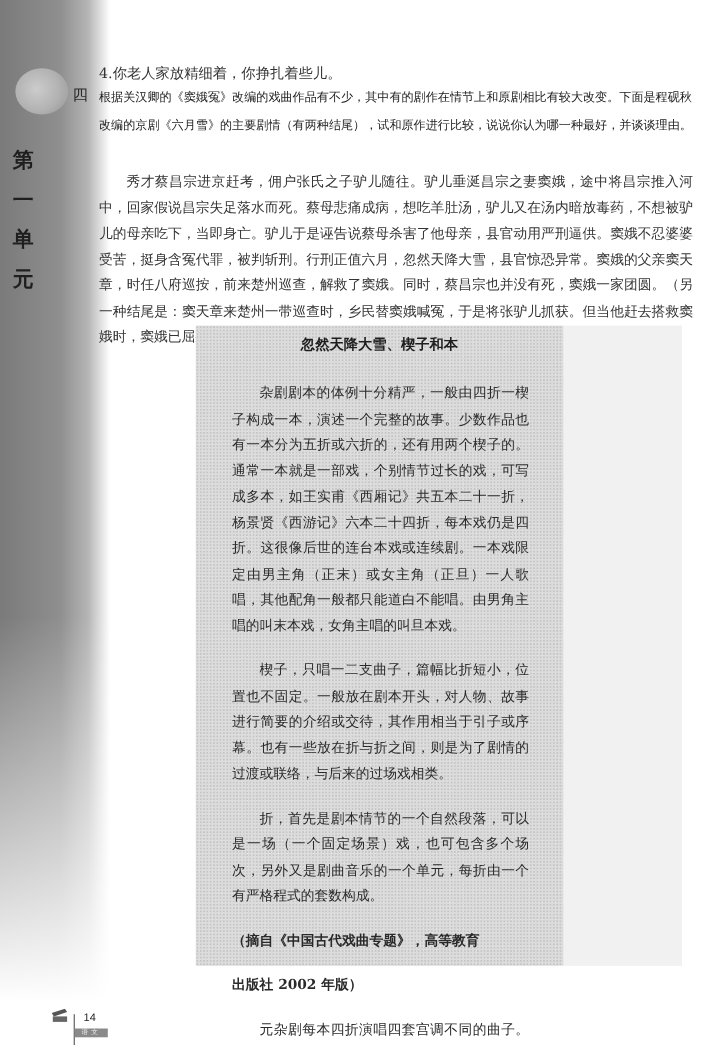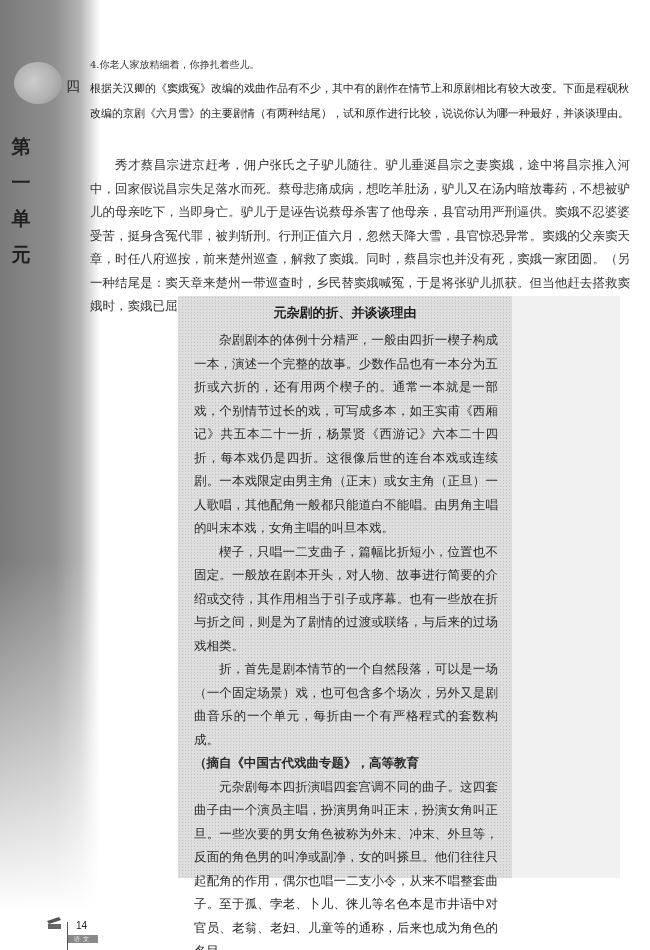--- a/index.html
+++ b/index.html
@@ -8,36 +8,36 @@
   .side-strip { position:absolute; left:0; top:0; width:100px; height:950px;
     background: linear-gradient(to right, #7a7a7a 0%, #8f8f8f 55%, #b5b5b5 80%, rgba(255,255,255,0) 100%); }
   .side-strip-fade { position:absolute; left:0; top:560px; width:100px; height:390px;
     background: linear-gradient(to bottom, rgba(255,255,255,0) 0%, #ffffff 90%); }
   .emblem { position:absolute; left:14px; top:62px; width:48px; height:42px; border-radius:50%;
     background: radial-gradient(circle at 40% 45%, #d8d8d8 0%, #b9b9b9 55%, rgba(150,150,150,0.3) 100%); opacity:0.85; }
   .unit-label { position:absolute; left:8px; top:128px; width:26px; font-family:"DejaVu Sans", sans-serif;
     font-weight:bold; font-size:19px; line-height:36px; color:#1f1f1f; text-align:center; }
   .unit-label span { display:block; }
 
-  .item4 { position:absolute; left:90px; top:58px; font-size:10px; color:#333; }
+  .item4 { position:absolute; left:90px; top:58px; font-size:13px; color:#333; }
   .q4-num { position:absolute; left:66px; top:78px; font-size:14px; }
   .q4-text { position:absolute; left:90px; top:76px; width:540px; font-size:11px; line-height:25px; color:#222; }
   .plot-para { position:absolute; left:90px; top:153px; width:540px; font-size:12.5px; line-height:23.5px;
     text-indent:2em; color:#333; text-align:justify; }
 
   .box { position:absolute; left:178px; top:296px; width:334px; height:582px;
     background:#dcdcdc;
     background-image: radial-gradient(#c4c4c4 0.6px, transparent 0.8px), radial-gradient(#eaeaea 0.6px, transparent 0.8px);
     background-size:3px 3px, 4px 4px; background-position:0 0, 1px 2px; }
   .box-strip { position:absolute; left:512px; top:296px; width:108px; height:582px; background:#f1f1f1; }
   .box-title { position:absolute; left:0; top:8px; width:100%; text-align:center;
     font-family:"DejaVu Sans", sans-serif; font-weight:bold; font-size:13px; color:#1e1e1e; }
   .box-body { position:absolute; left:16px; top:32px; width:304px; font-size:12.5px; line-height:23.5px;
     color:#2a2a2a; text-align:justify; }
-  .box-body p { margin:0; text-indent:2em; }
+  .box-body p { margin:17px; text-indent:2em; }
   .box-body .cite { text-indent:0; text-align:left; font-weight:bold; }
 
   .footer-icon { position:absolute; left:47px; top:917px; width:16px; height:12px; }
   .footer-line { position:absolute; left:67px; top:922px; width:1px; height:28px; background:#555; }
   .page-num { position:absolute; left:76px; top:920px; font-family:"Liberation Sans", sans-serif; font-size:10px; color:#222; }
   .page-tag { position:absolute; left:68px; top:935px; width:30px; height:8px; background:#8a8a8a;
     font-family:"DejaVu Sans", sans-serif; font-size:6px; line-height:8px; color:#eee; text-align:center; letter-spacing:3px; }
 </style>
 </head>
 <body>
@@ -52,26 +52,27 @@
   <span>元</span>
 </div>
 
 <div class="item4">4.你老人家放精细着，你挣扎着些儿。</div>
 <div class="q4-num">四</div>
 <div class="q4-text">根据关汉卿的《窦娥冤》改编的戏曲作品有不少，其中有的剧作在情节上和原剧相比有较大改变。下面是程砚秋改编的京剧《六月雪》的主要剧情（有两种结尾），试和原作进行比较，说说你认为哪一种最好，并谈谈理由。</div>
 <div class="plot-para">秀才蔡昌宗进京赶考，佣户张氏之子驴儿随往。驴儿垂涎昌宗之妻窦娥，途中将昌宗推入河中，回家假说昌宗失足落水而死。蔡母悲痛成病，想吃羊肚汤，驴儿又在汤内暗放毒药，不想被驴儿的母亲吃下，当即身亡。驴儿于是诬告说蔡母杀害了他母亲，县官动用严刑逼供。窦娥不忍婆婆受苦，挺身含冤代罪，被判斩刑。行刑正值六月，忽然天降大雪，县官惊恐异常。窦娥的父亲窦天章，时任八府巡按，前来楚州巡查，解救了窦娥。同时，蔡昌宗也并没有死，窦娥一家团圆。（另一种结尾是：窦天章来楚州一带巡查时，乡民替窦娥喊冤，于是将张驴儿抓获。但当他赶去搭救窦娥时，窦娥已屈死于刑刀之下。）</div>
 
 <div class="box-strip"></div>
 <div class="box">
-  <div class="box-title">元杂剧的折、并谈谈理由</div>
+  <div class="box-title">忽然天降大雪、楔子和本</div>
   <div class="box-body">
     <p>杂剧剧本的体例十分精严，一般由四折一楔子构成一本，演述一个完整的故事。少数作品也有一本分为五折或六折的，还有用两个楔子的。通常一本就是一部戏，个别情节过长的戏，可写成多本，如王实甫《西厢记》共五本二十一折，杨景贤《西游记》六本二十四折，每本戏仍是四折。这很像后世的连台本戏或连续剧。一本戏限定由男主角（正末）或女主角（正旦）一人歌唱，其他配角一般都只能道白不能唱。由男角主唱的叫末本戏，女角主唱的叫旦本戏。</p>
     <p>楔子，只唱一二支曲子，篇幅比折短小，位置也不固定。一般放在剧本开头，对人物、故事进行简要的介绍或交待，其作用相当于引子或序幕。也有一些放在折与折之间，则是为了剧情的过渡或联络，与后来的过场戏相类。</p>
     <p>折，首先是剧本情节的一个自然段落，可以是一场（一个固定场景）戏，也可包含多个场次，另外又是剧曲音乐的一个单元，每折由一个有严格程式的套数构成。</p>
     <p class="cite">（摘自《中国古代戏曲专题》，高等教育</p>
+    <p class="cite">出版社 2002 年版）</p>
     <p>元杂剧每本四折演唱四套宫调不同的曲子。这四套曲子由一个演员主唱，扮演男角叫正末，扮演女角叫正旦。一些次要的男女角色被称为外末、冲末、外旦等，反面的角色男的叫净或副净，女的叫搽旦。他们往往只起配角的作用，偶尔也唱一二支小令，从来不唱整套曲子。至于孤、孛老、卜儿、徕儿等名色本是市井语中对官员、老翁、老妇、儿童等的通称，后来也成为角色的名目。</p>
 
   </div>
 </div>
 
 <svg class="footer-icon" viewBox="0 0 16 12">
   <path d="M0 4 L12 0 L14 3 L2 7 Z" fill="#555"></path>
   <rect x="1" y="7" width="13" height="5" fill="#666"></rect>
 </svg>
 <div class="footer-line"></div>

